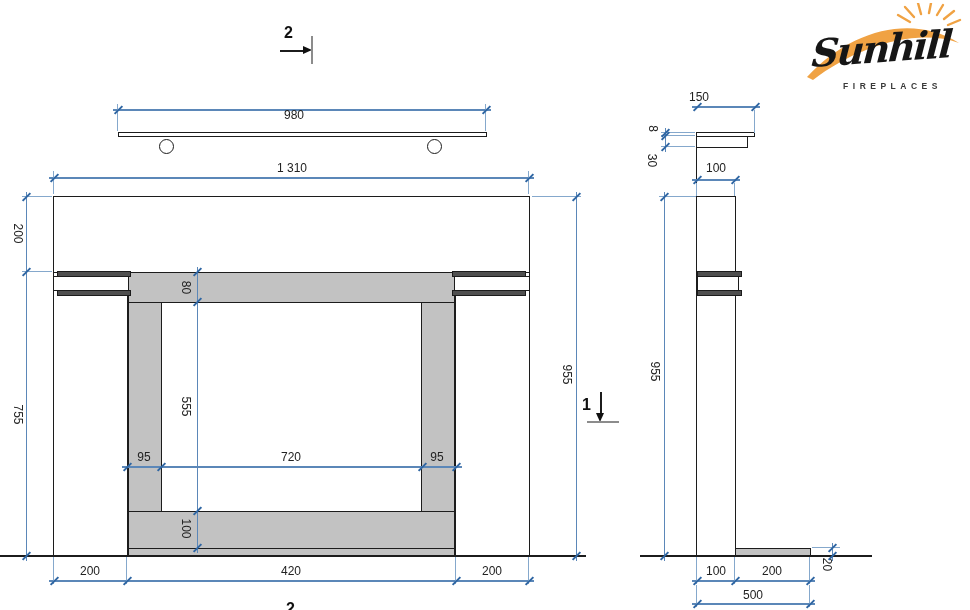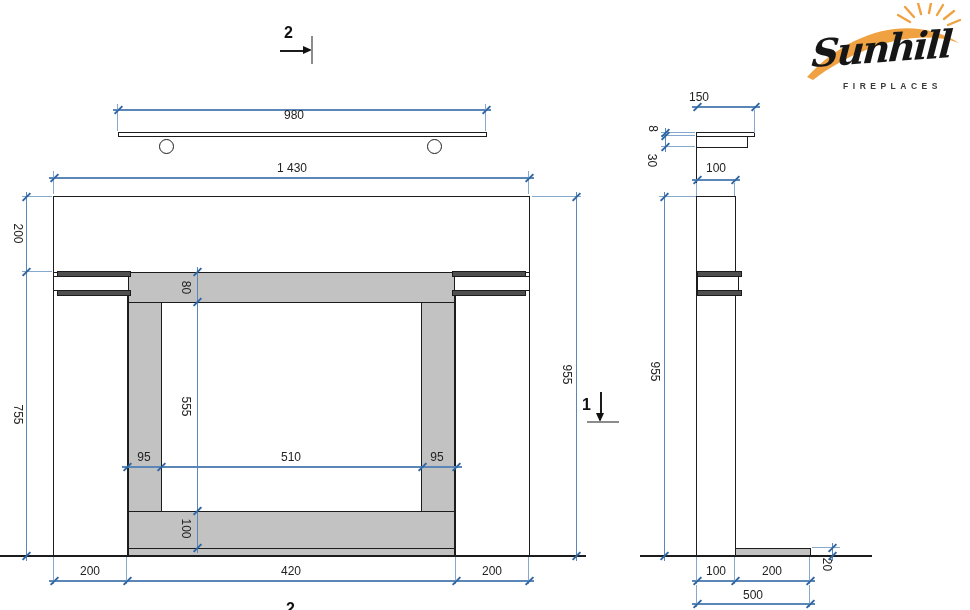--- a/index.html
+++ b/index.html
@@ -141,29 +141,29 @@
   <div class="ext" style="left:809px;top:557px;width:1px;height:27px;"></div>
 
   <div class="dl" style="left:832px;top:543px;width:1.4px;height:18px;"></div>
   <div class="ext" style="left:812px;top:547px;width:28px;height:1px;"></div>
 
   <div class="dl" style="left:692px;top:603px;width:123px;height:1.5px;"></div>
   <div class="ext" style="left:696px;top:585px;width:1px;height:22px;"></div>
   <div class="ext" style="left:809px;top:585px;width:1px;height:22px;"></div>
 
   <div class="lab" style="left:254px;top:92px;width:80px;margin-top:16px;">980</div>
-  <div class="lab" style="left:252px;top:161px;width:80px;">1 430</div>
+  <div class="lab" style="left:252px;top:161px;width:80px;">1 310</div>
   <div class="lab rot" style="left:-3px;top:226px;width:40px;">200</div>
   <div class="lab rot" style="left:-3px;top:407px;width:40px;">755</div>
   <div class="lab rot" style="left:546px;top:367px;width:40px;">955</div>
   <div class="lab rot" style="left:165px;top:280px;width:40px;">80</div>
   <div class="lab rot" style="left:165px;top:399px;width:40px;">555</div>
   <div class="lab rot" style="left:165px;top:521px;width:40px;">100</div>
   <div class="lab" style="left:124px;top:450px;width:40px;">95</div>
-  <div class="lab" style="left:261px;top:450px;width:60px;">510</div>
+  <div class="lab" style="left:261px;top:450px;width:60px;">720</div>
   <div class="lab" style="left:417px;top:450px;width:40px;">95</div>
   <div class="lab" style="left:60px;top:564px;width:60px;">200</div>
   <div class="lab" style="left:261px;top:564px;width:60px;">420</div>
   <div class="lab" style="left:462px;top:564px;width:60px;">200</div>
 
   <div class="lab" style="left:669px;top:90px;width:60px;">150</div>
   <div class="lab rot" style="left:632px;top:121px;width:40px;">8</div>
   <div class="lab rot" style="left:631px;top:153px;width:40px;">30</div>
   <div class="lab" style="left:686px;top:161px;width:60px;">100</div>
   <div class="lab rot" style="left:634px;top:364px;width:40px;">955</div>

